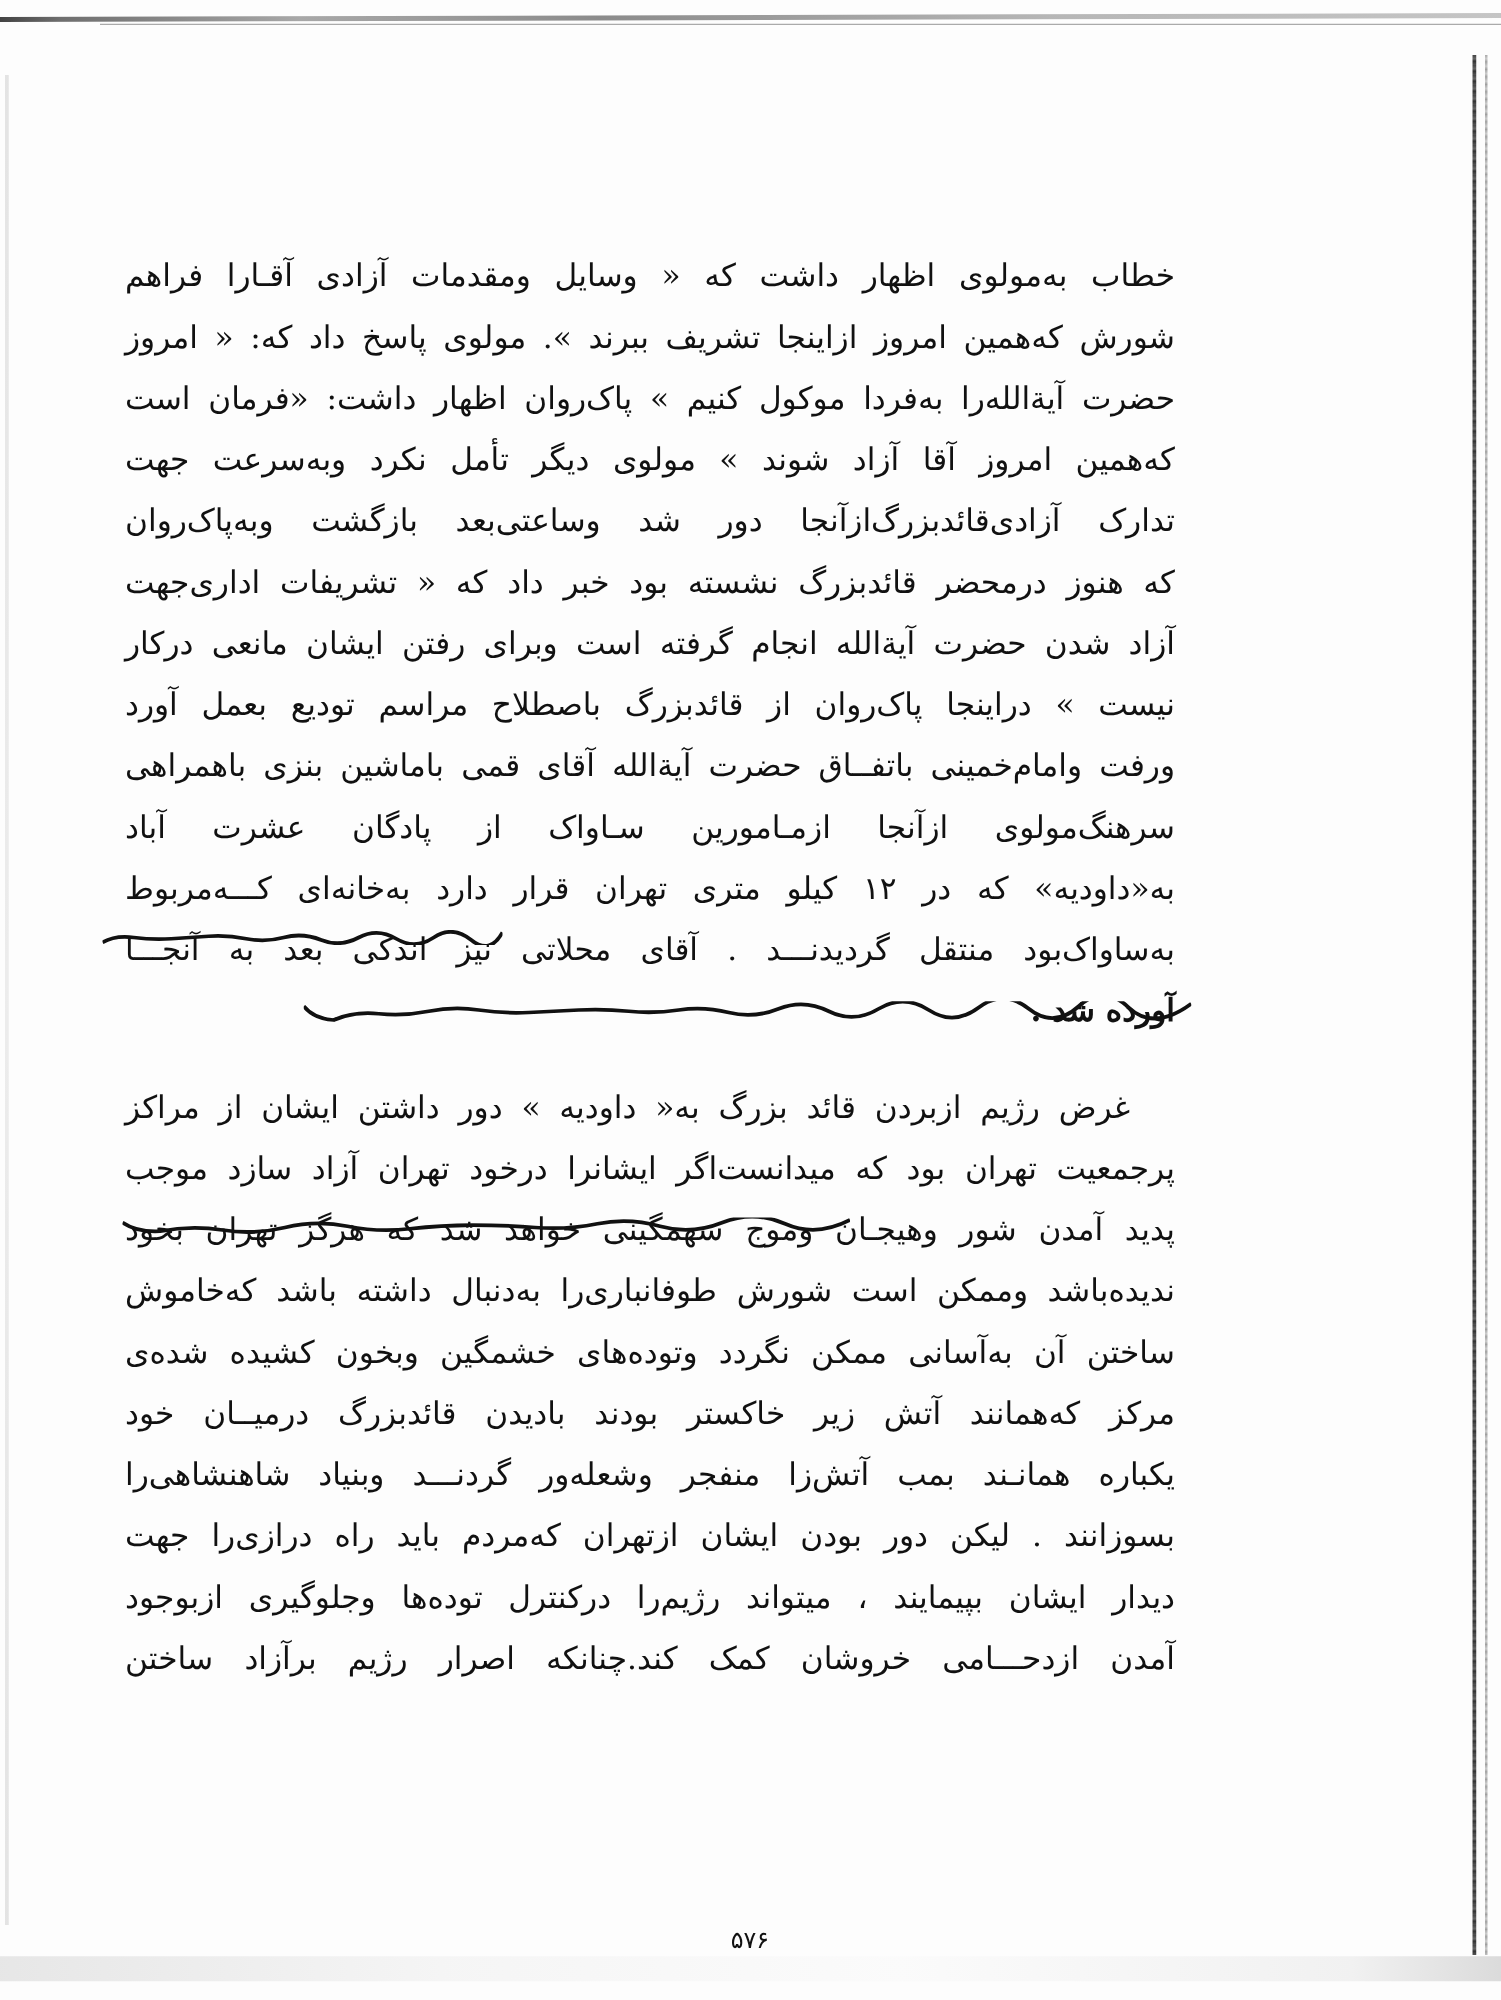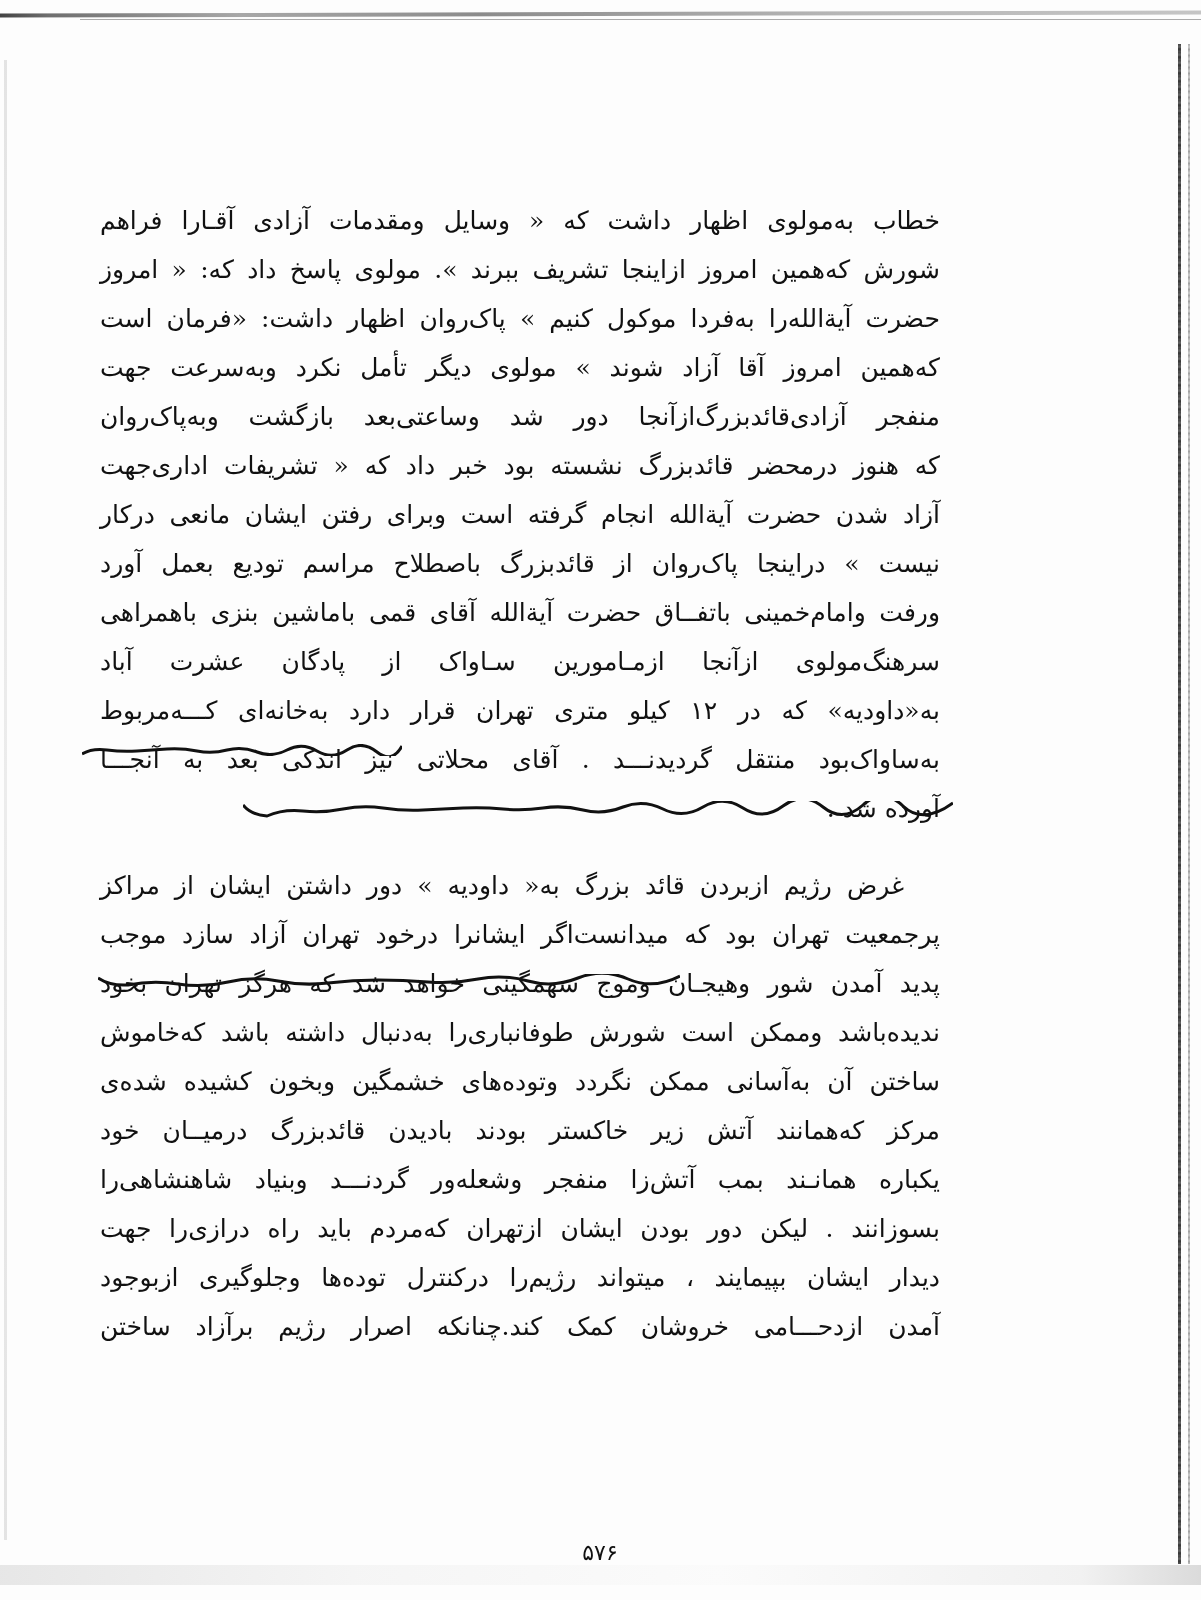--- a/index.html
+++ b/index.html
@@ -80,20 +80,21 @@
     .line {
       height: 49px;
       line-height: 49px;
       white-space: nowrap;
       text-align: justify;
       text-align-last: justify;
       position: relative;
     }
     .line.last {
       text-align-last: right;
+      font-weight: bold;
     }
     .gap {
       height: 28px;
     }
     .indent {
       padding-right: 36px;
     }
     .underline-mark {
       position: absolute;
       height: 8px;
@@ -104,21 +105,21 @@
       width: 100%;
       height: 100%;
     }
     .page-number {
       position: absolute;
       left: 530px;
       top: 1540px;
       width: 140px;
       text-align: center;
       font-family: "DejaVu Serif", serif;
-      font-size: 22px;
+      font-size: 19px;
       color: #111;
       direction: rtl;
     }
   </style>
 </head>
 <body>
 
 <div class="scan-page">
   <div class="top-edge"></div>
   <div class="top-edge-thin"></div>
@@ -126,21 +127,21 @@
   <div class="right-border-dark"></div>
   <div class="right-border-light"></div>
   <div class="bottom-shadow"></div>
 
   <div class="text-block">
     <div>
       <div class="line">خطاب به‌مولوی اظهار داشت که « وسایل ومقدمات آزادی آقـارا فراهم</div>
       <div class="line">شورش که‌همین امروز ازاینجا تشریف ببرند ». مولوی پاسخ داد که: « امروز</div>
       <div class="line">حضرت آیة‌الله‌را به‌فردا موکول کنیم » پاک‌روان اظهار داشت: «فرمان است</div>
       <div class="line">که‌همین امروز آقا آزاد شوند » مولوی دیگر تأمل نکرد وبه‌سرعت جهت</div>
-      <div class="line">منفجر آزادی‌قائدبزرگ‌ازآنجا دور شد وساعتی‌بعد بازگشت وبه‌پاک‌روان</div>
+      <div class="line">تدارک آزادی‌قائدبزرگ‌ازآنجا دور شد وساعتی‌بعد بازگشت وبه‌پاک‌روان</div>
       <div class="line">که هنوز درمحضر قائدبزرگ نشسته بود خبر داد که « تشریفات اداری‌جهت</div>
       <div class="line">آزاد شدن حضرت آیة‌الله انجام گرفته است وبرای رفتن ایشان مانعی درکار</div>
       <div class="line">نیست » دراینجا پاک‌روان از قائدبزرگ باصطلاح مراسم تودیع بعمل آورد</div>
       <div class="line">ورفت وامام‌خمینی باتفــاق حضرت آیة‌الله آقای قمی باماشین بنزی باهمراهی</div>
       <div class="line">سرهنگ‌مولوی ازآنجا ازمـامورین سـاواک از پادگان عشرت آباد</div>
       <div class="line">به«داودیه» که در ۱۲ کیلو متری تهران قرار دارد به‌خانه‌ای کـــه‌مربوط</div>
       <div class="line">به‌ساواک‌بود منتقل گردیدنـــد . آقای محلاتی نیز اندکی بعد به آنجـــا</div>
       <div class="line last">آورده شد .</div>
     </div>
     <div class="gap"></div>

